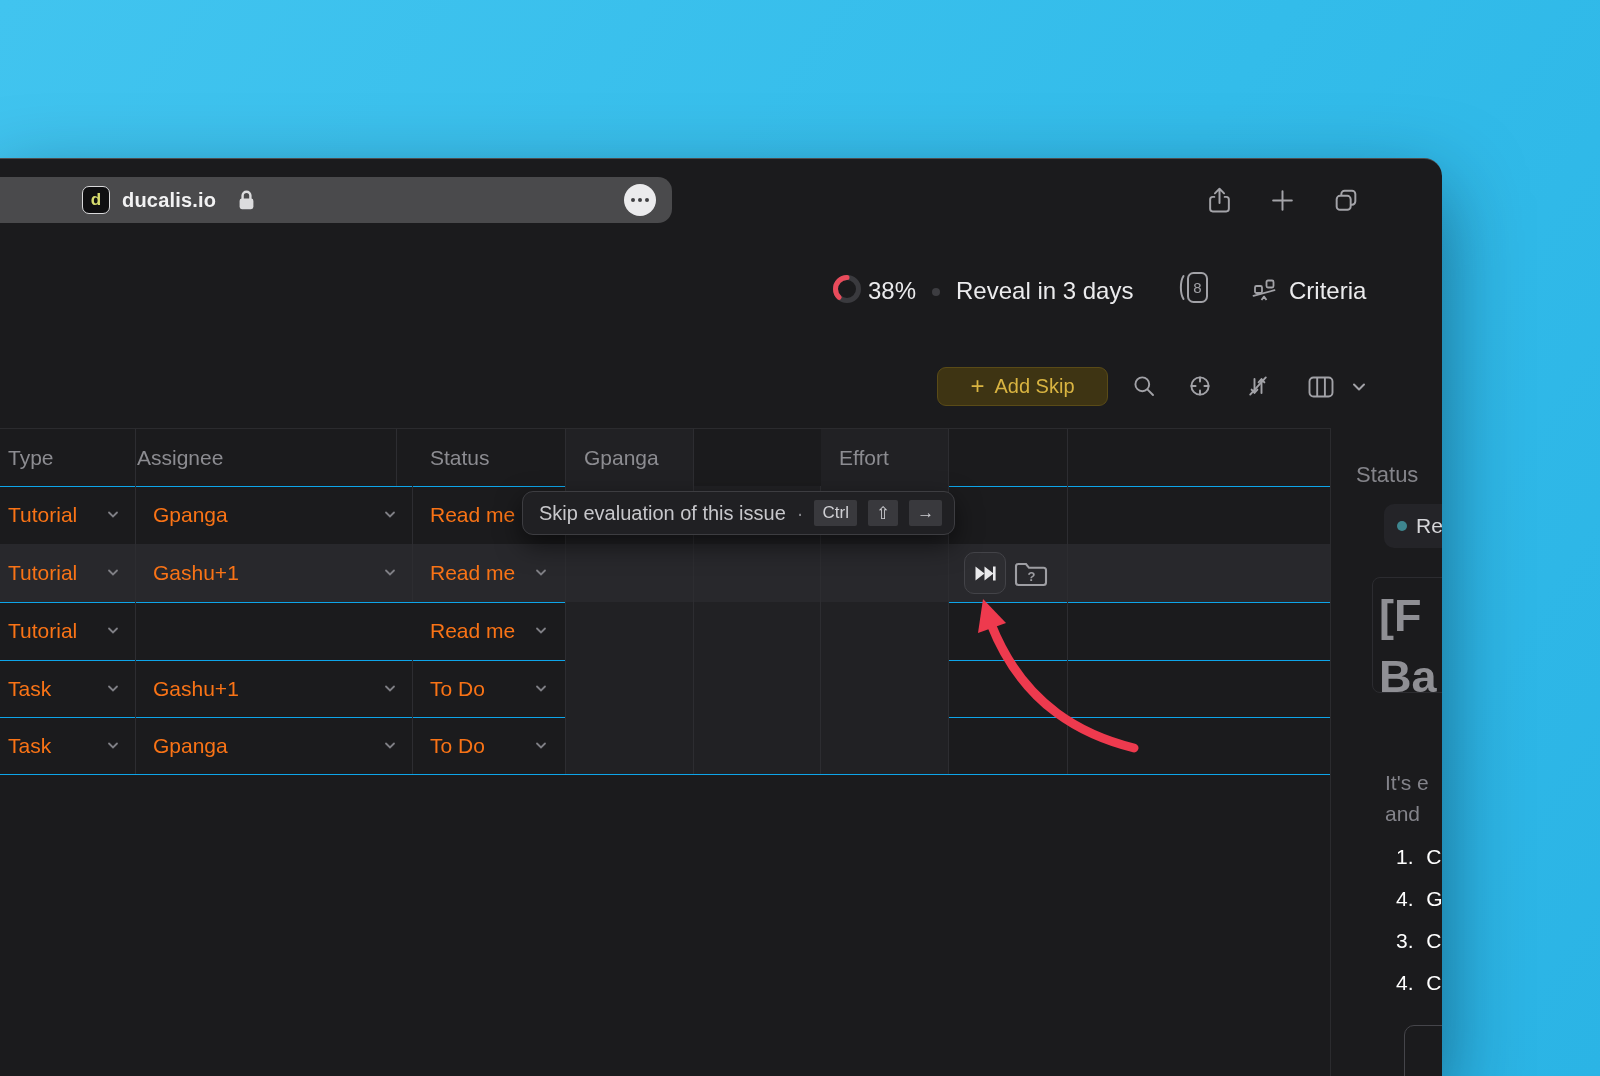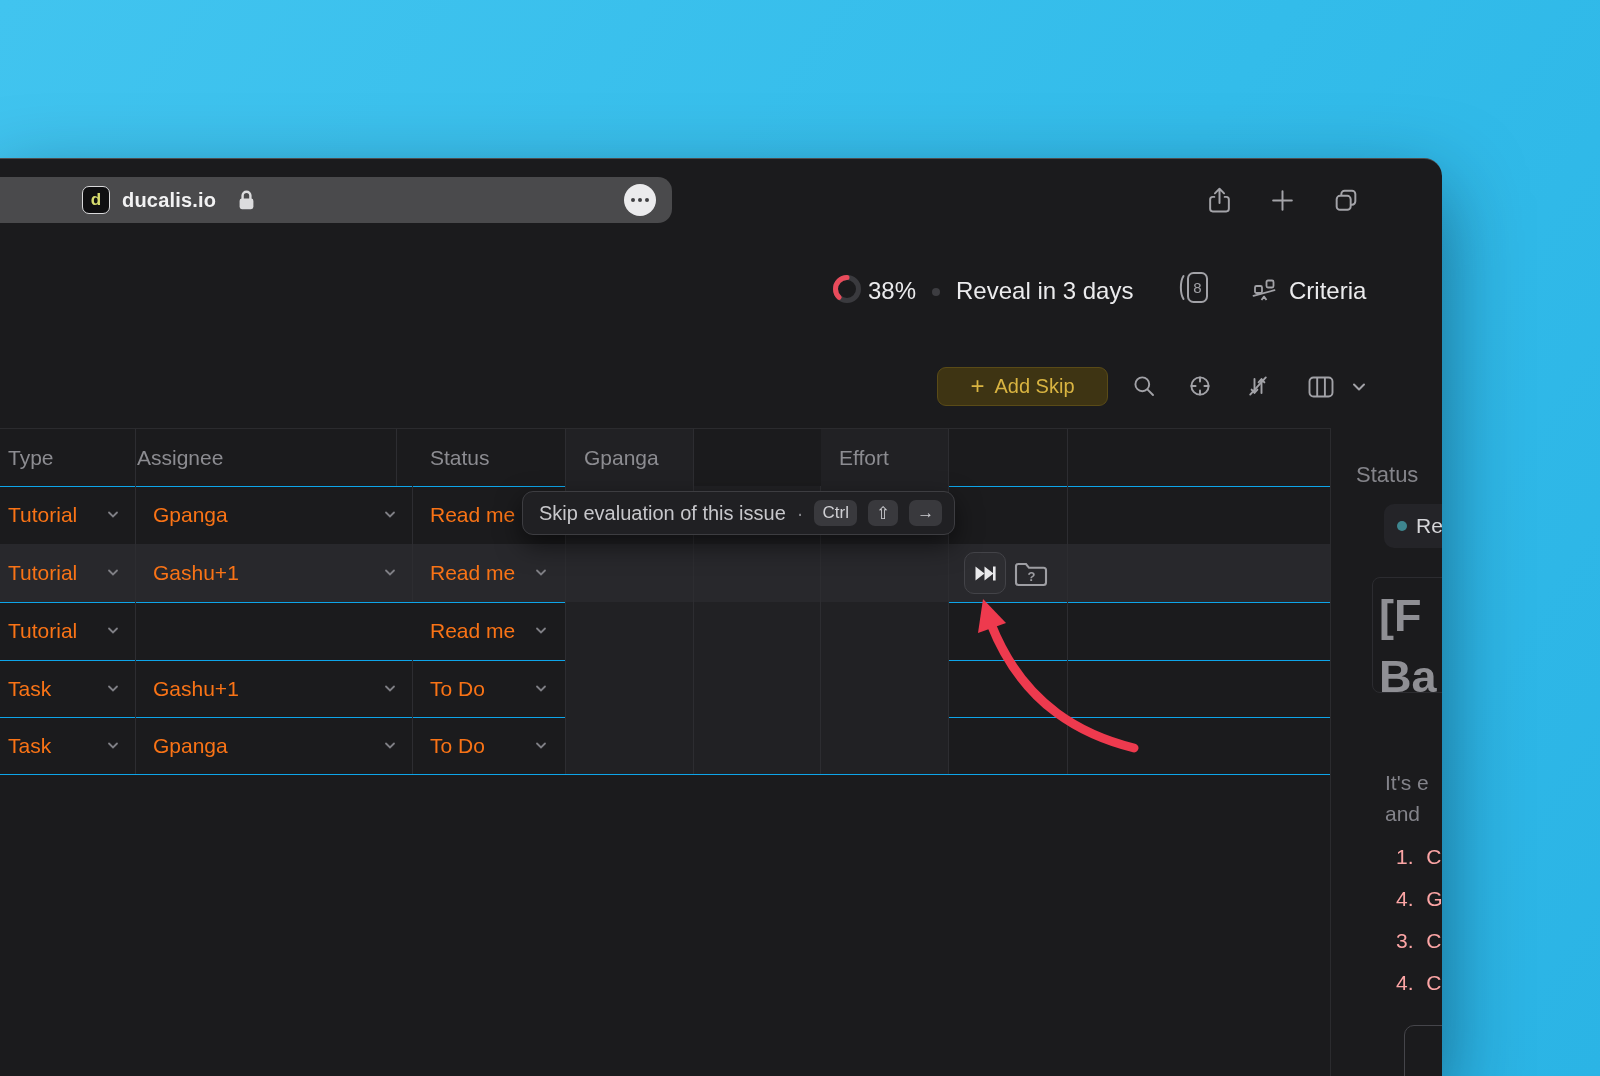--- a/index.html
+++ b/index.html
@@ -68,21 +68,21 @@
   
   .tooltip{
     left:522px;top:332px;height:44px;border-radius:11px;z-index:40;
     background:#202023;border:1px solid #3d3d41;box-sizing:border-box;
     box-shadow:0 10px 26px rgba(0,0,0,.55);
     display:flex;align-items:center;padding:0 12px 0 16px;gap:11px;white-space:nowrap;
   }
   .tooltip .tt{font-size:20px;color:#c7c7cb;}
   .tooltip .sep{font-size:20px;color:#85858a;}
   .key{
-    min-width:30px;height:26px;padding:0 8px;border-radius:7px;background:#39393d;
+    min-width:30px;height:26px;padding:0 8px;border-radius:2px;background:#39393d;
     display:flex;align-items:center;justify-content:center;
     font-size:17px;color:#cfcfd3;box-sizing:border-box;
   }
   
   .skip-btn{
     left:964px;top:393px;width:42px;height:42px;border-radius:10px;z-index:30;
     background:#2d2d31;border:1px solid #434348;box-sizing:border-box;cursor:pointer;
     display:flex;align-items:center;justify-content:center;
   }
   .folder-btn{left:1013px;top:400px;width:36px;height:29px;background:none;border:none;padding:0;cursor:pointer;z-index:30;}
@@ -91,21 +91,21 @@
   .p-status-label{left:1356px;top:303px;font-size:22px;color:#84848a;}
   .p-pill{
     left:1384px;top:345px;width:80px;height:44px;border-radius:10px;background:#242428;
     display:flex;align-items:center;gap:9px;padding-left:13px;box-sizing:border-box;overflow:hidden;cursor:pointer;
   }
   .p-pill .dot{width:10px;height:10px;border-radius:50%;background:#3e868f;flex:none;}
   .p-pill .val{font-size:21px;color:#d6d6d9;white-space:nowrap;}
   .p-title-box{left:1372px;top:418px;width:86px;height:114px;border:1px solid #2c2c30;border-radius:8px;}
   .p-title{left:1379px;top:426px;font-size:45px;font-weight:bold;line-height:61px;color:#8f8f94;white-space:nowrap;}
   .p-par{left:1385px;top:608px;font-size:21px;line-height:31px;color:#83838a;white-space:nowrap;}
-  .p-list{left:1396px;top:684px;font-size:21px;color:#fca5a5;}
+  .p-list{left:1396px;top:684px;font-size:21px;color:#ffffff;}
   .p-list div{line-height:28px;margin-bottom:14px;word-spacing:7px;white-space:nowrap;}
   .p-box{left:1404px;top:866px;width:84px;height:84px;border:1.5px solid #45454a;border-radius:10px;}
   svg{overflow:visible;}
 </style>
 </head>
 <body>
 
 <div class="window">
 
   <div class="abs addressbar">

